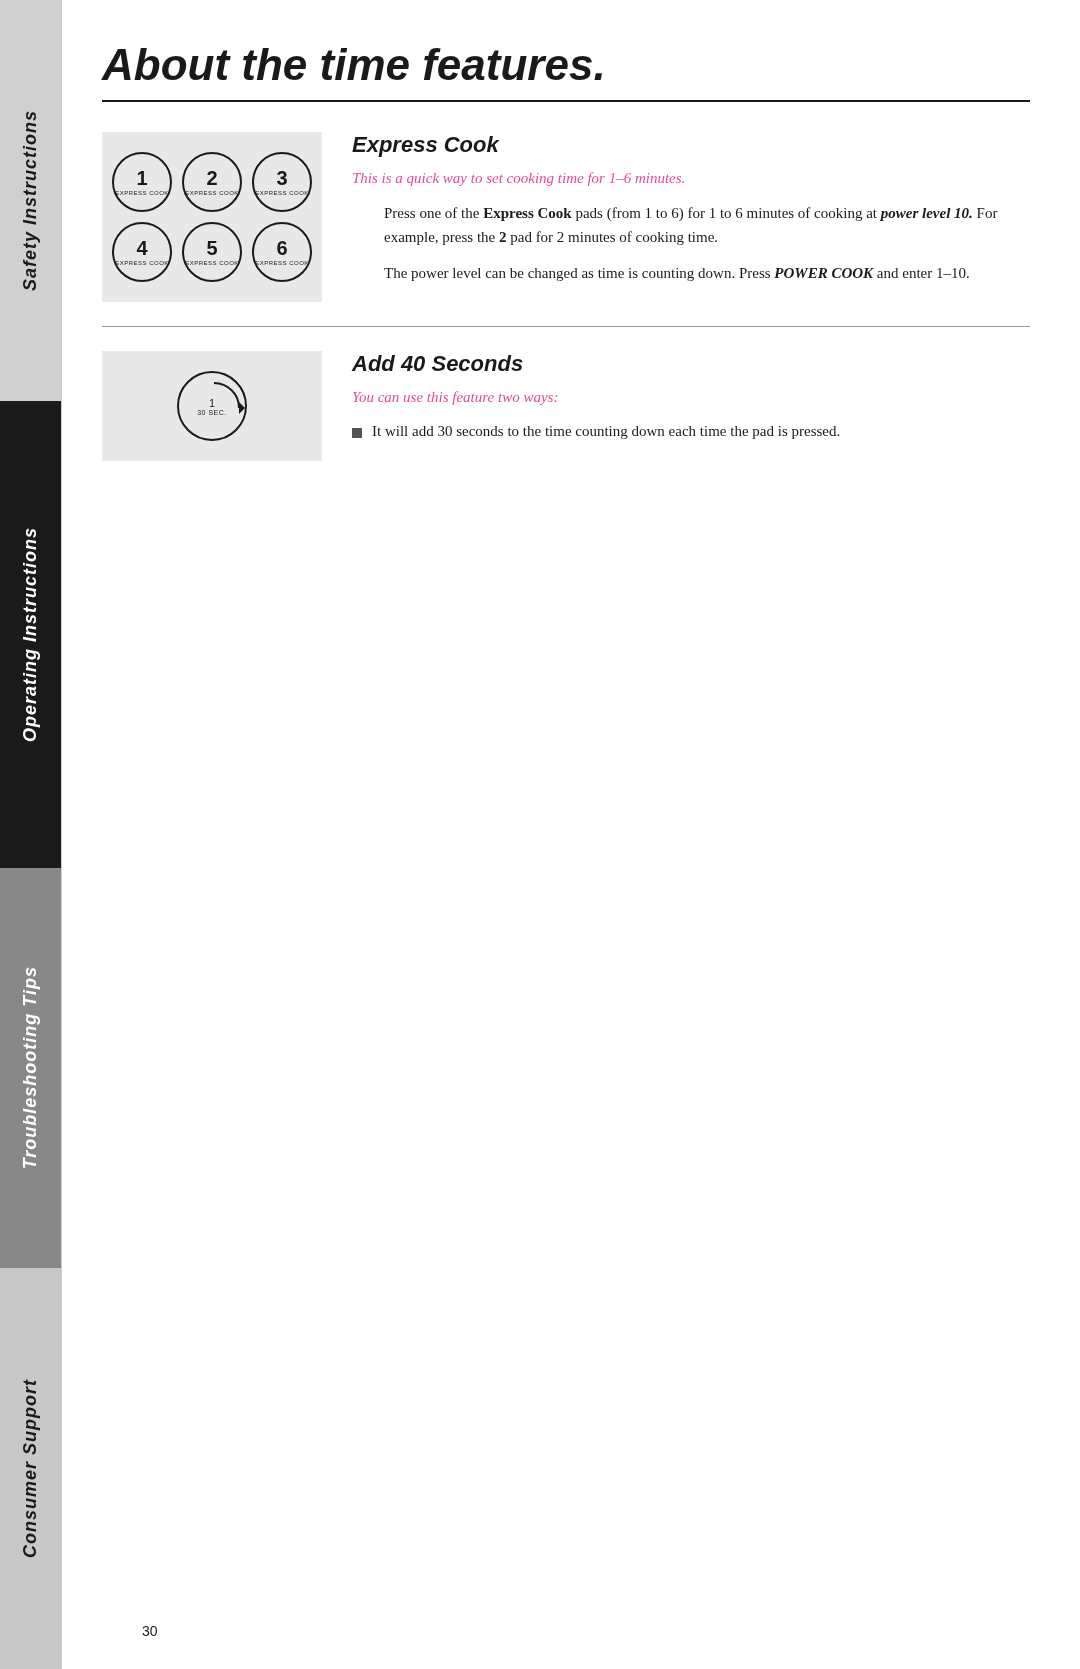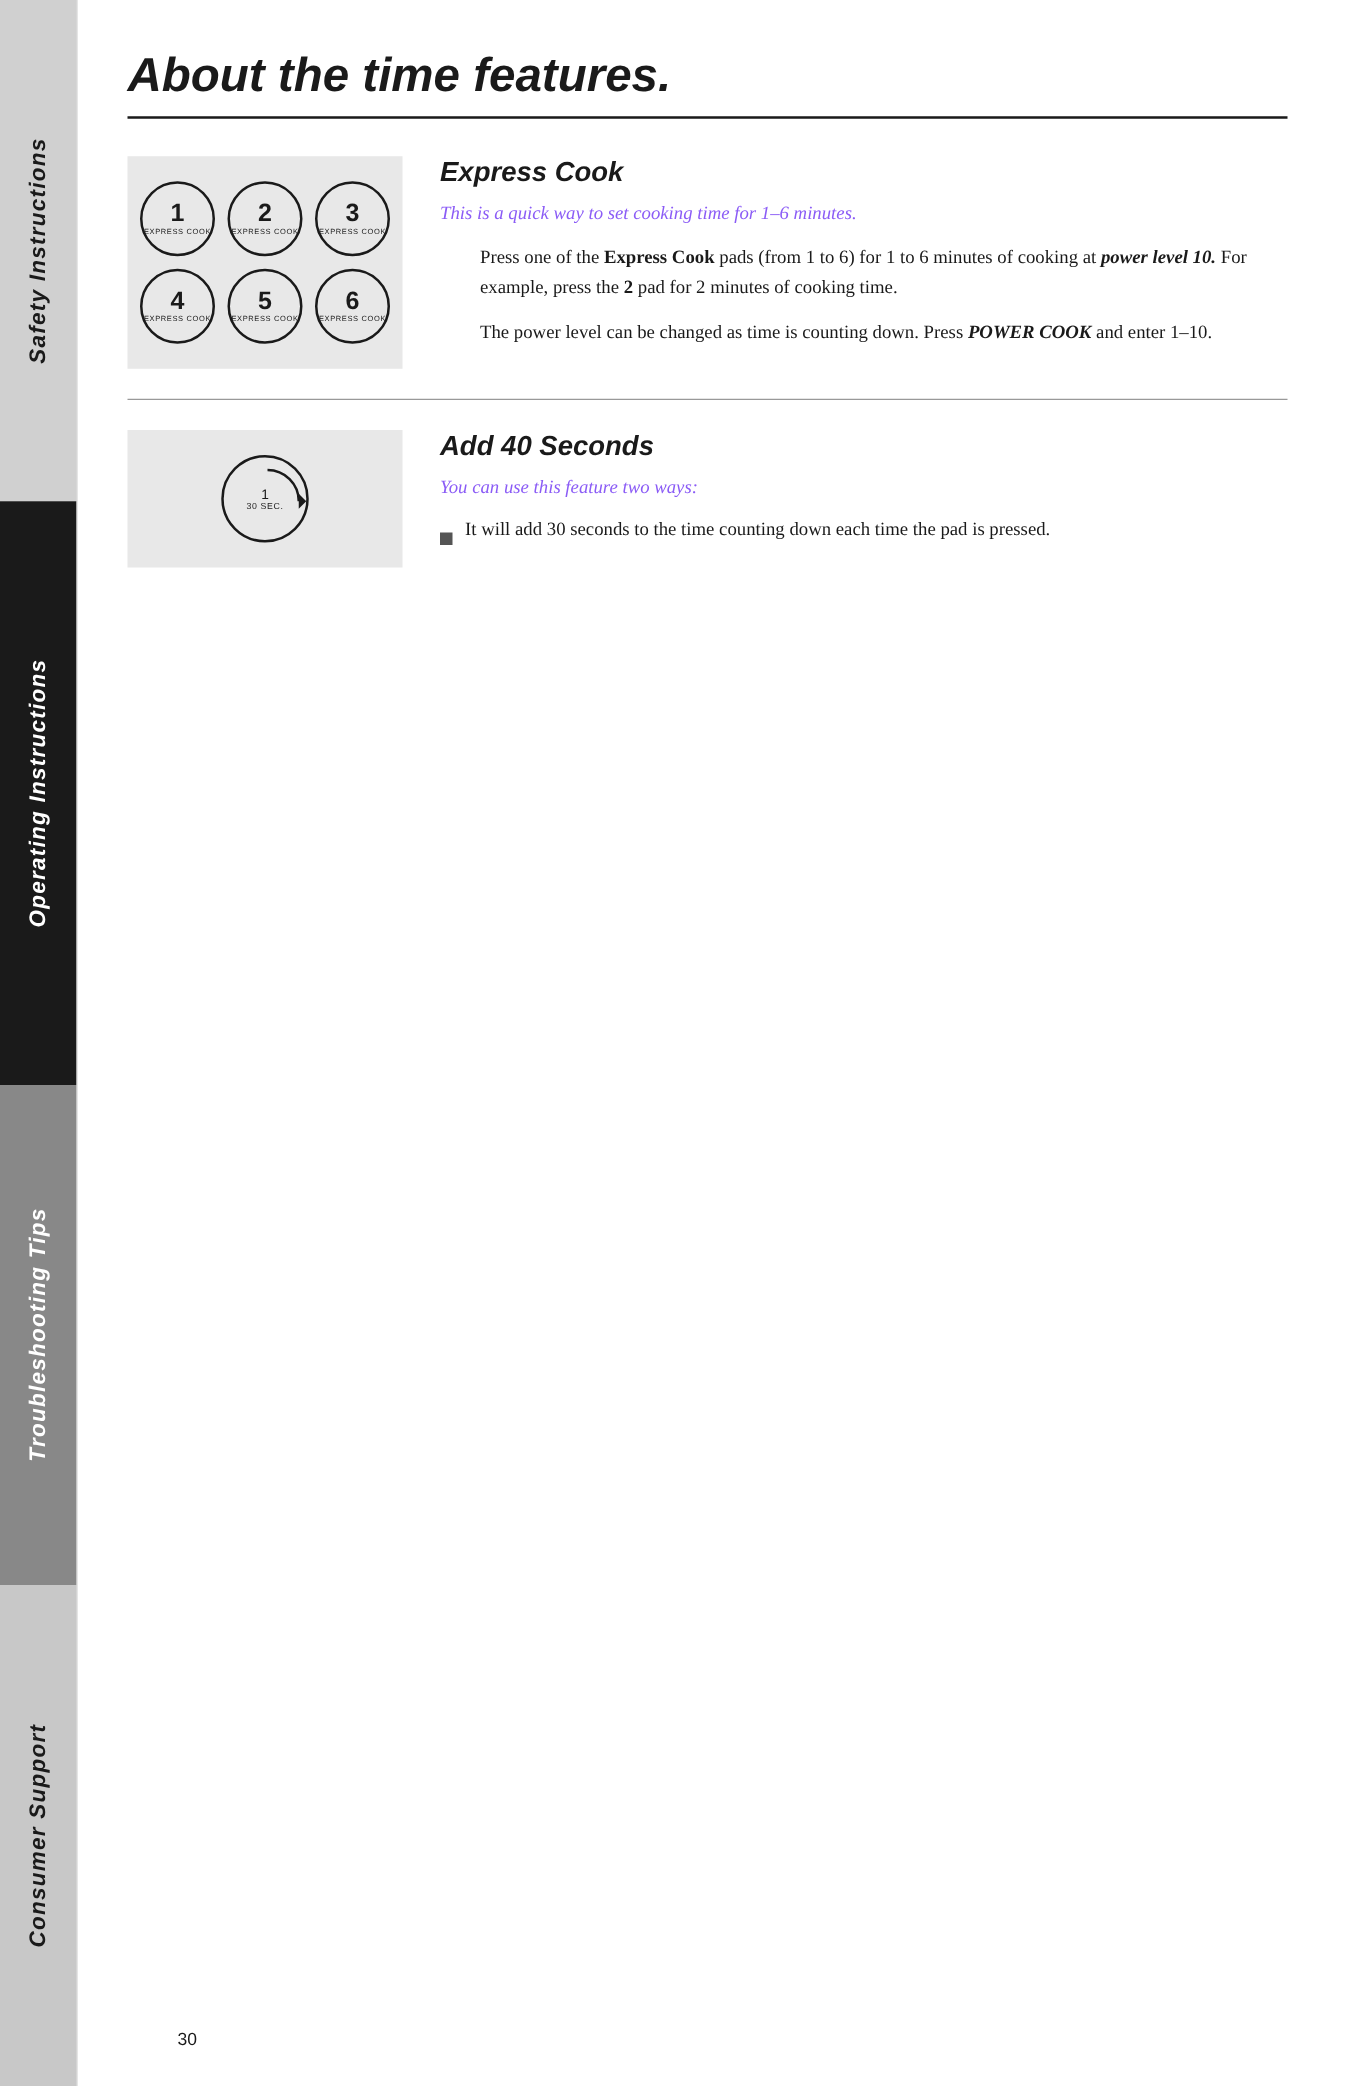--- a/index.html
+++ b/index.html
@@ -77,21 +77,21 @@
       flex: 1;
       padding: 40px 50px 40px 40px;
       overflow: hidden;
     }
 
     
     .page-title {
       font-family: Arial, sans-serif;
       font-style: italic;
       font-weight: bold;
-      font-size: 38px;
+      font-size: 44px;
       color: #1a1a1a;
       margin-bottom: 10px;
     }
 
     .title-rule {
       border: none;
       border-top: 2px solid #1a1a1a;
       margin-bottom: 30px;
     }
 
@@ -121,21 +121,21 @@
       font-style: italic;
       font-weight: bold;
       font-size: 22px;
       color: #1a1a1a;
       margin-bottom: 12px;
     }
 
     .feature-subtitle {
       font-style: italic;
       font-size: 15px;
-      color: #8b5cf6;
+      color: #ec4899;
       margin-bottom: 14px;
     }
 
     .feature-body {
       font-size: 15px;
       color: #1a1a1a;
       line-height: 1.6;
       margin-bottom: 12px;
       margin-left: 32px;
     }
@@ -219,21 +219,21 @@
 
     
     .bullet-list {
       list-style: none;
       padding: 0;
       margin-top: 10px;
     }
 
     .bullet-list li {
       display: flex;
-      align-items: flex-end;
+      align-items: center;
       gap: 10px;
       font-size: 15px;
       color: #1a1a1a;
       margin-bottom: 14px;
       line-height: 1.5;
     }
 
     .bullet-square {
       width: 10px;
       height: 10px;

